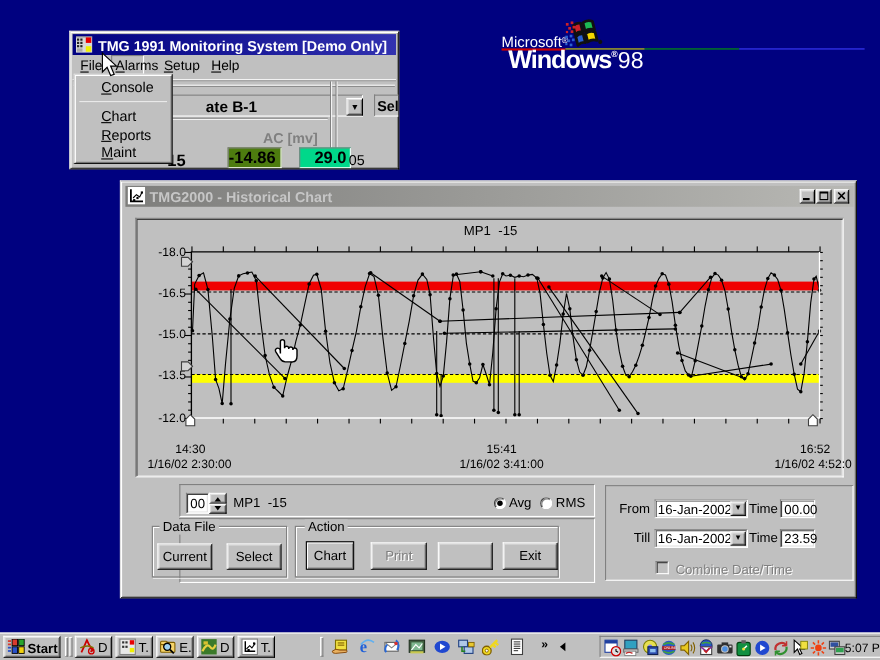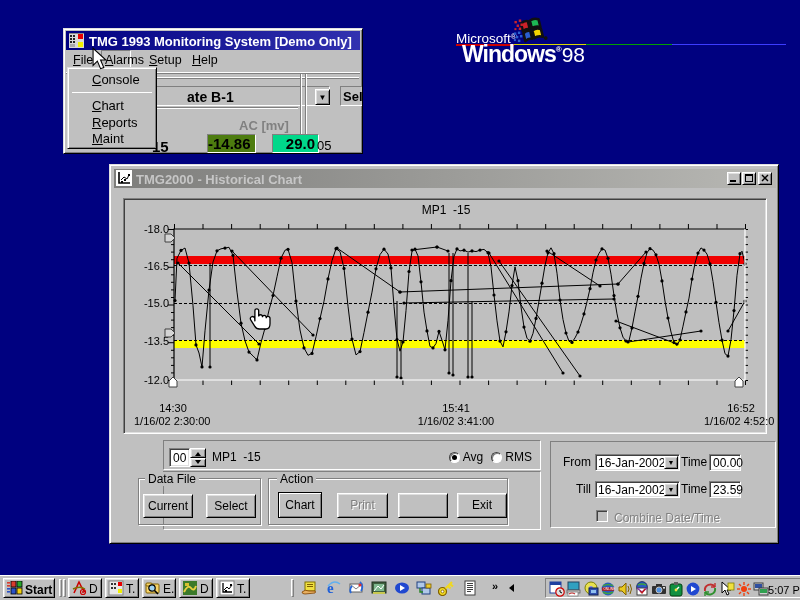--- a/index.html
+++ b/index.html
@@ -54,21 +54,21 @@
       <rect x="1" y="2" width="2" height="2" fill="#222"></rect>
       <rect x="4" y="2" width="2" height="2" fill="#222"></rect>
       <rect x="1" y="5" width="2" height="2" fill="#222"></rect>
       <rect x="4" y="5" width="2" height="2" fill="#222"></rect>
       <rect x="1" y="8" width="2" height="2" fill="#222"></rect>
       <rect x="4" y="8" width="2" height="2" fill="#222"></rect>
       <rect x="9" y="1" width="5" height="5" fill="#e80000"></rect>
       <rect x="9" y="9" width="5" height="5" fill="#f0f000"></rect>
       <rect x="1" y="11" width="5" height="3" fill="#aaa"></rect>
     </svg>
- <div class="abs" style="left:25px;top:5px;color:#fff;font-size:13px;font-weight:bold;white-space:nowrap;">TMG 1993 Monitoring System [Demo Only]</div>
+ <div class="abs" style="left:25px;top:5px;color:#fff;font-size:13px;font-weight:bold;white-space:nowrap;">TMG 1991 Monitoring System [Demo Only]</div>
  <div class="abs" style="left:2px;top:21px;right:2px;height:18px;font-size:12.5px;color:#000;">
   <div class="abs sunk" style="left:3px;top:0px;width:30px;height:18px;"></div>
   <span class="abs" style="left:7px;top:3px;"><u>F</u>ile</span>
   <span class="abs" style="left:39px;top:3px;"><u>A</u>larms</span>
   <span class="abs" style="left:83px;top:3px;"><u>S</u>etup</span>
   <span class="abs" style="left:126px;top:3px;"><u>H</u>elp</span>
  </div>
 
  <div class="abs" style="left:2px;top:43px;right:2px;height:2px;background:#fff;border-bottom:1px solid #808080;"></div>
  <div class="abs" style="left:3px;top:48px;right:3px;height:2px;background:#fff;border-bottom:1px solid #808080;"></div>

